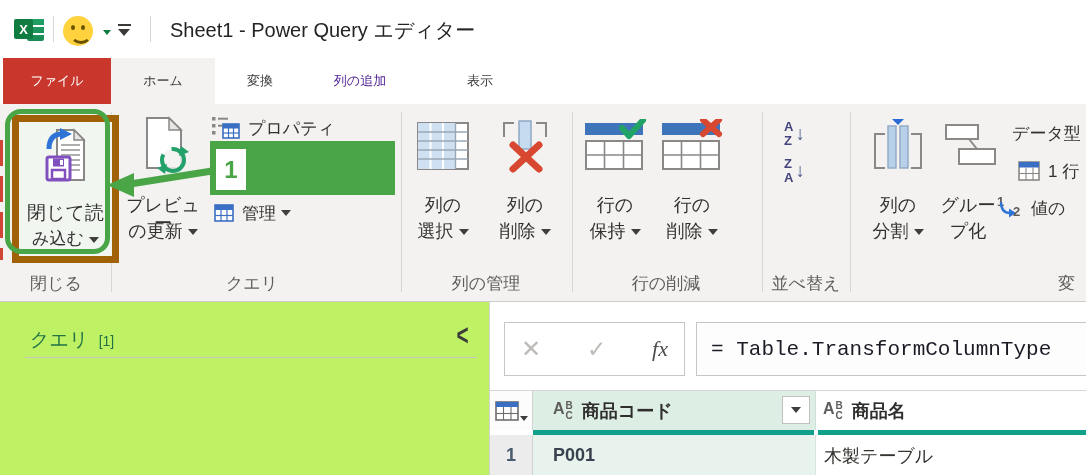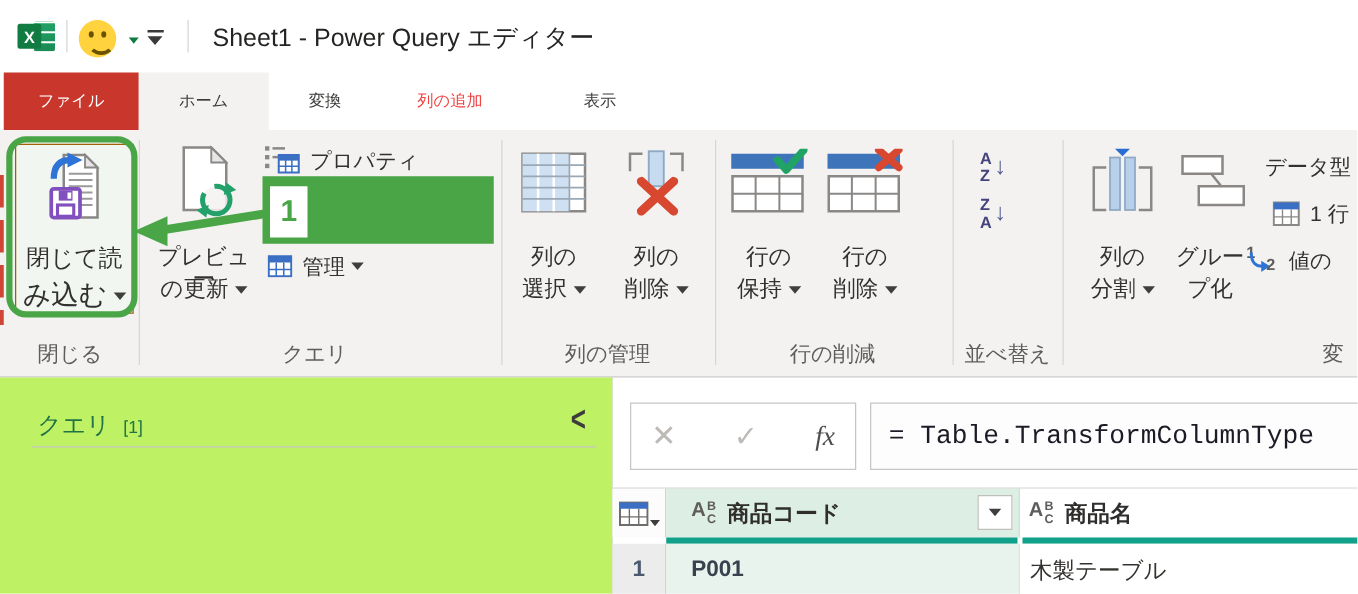--- a/index.html
+++ b/index.html
@@ -55,39 +55,39 @@
     <div style="width:0;height:0;border-left:6px solid transparent;border-right:6px solid transparent;border-top:7px solid #3b3a39;margin:3px auto 0;"></div>
   </div>
   <div class="abs" style="left:150px;top:16px;width:1px;height:26px;background:#d6d6d6;"></div>
   <div class="abs" style="left:170px;top:17px;font-size:20px;color:#252423;">Sheet1 - Power Query エディター</div>
 </div>
 
 <div class="abs" style="left:0;top:58px;width:1086px;height:46px;background:#fff;">
   <div class="tab" style="left:3px;width:108px;background:#c8362c;color:#fff;">ファイル</div>
   <div class="tab" style="left:111px;width:104px;background:#f3f2f1;color:#3b3a39;">ホーム</div>
   <div class="tab" style="left:215px;width:90px;color:#3b3a39;">変換</div>
-  <div class="tab" style="left:305px;width:110px;color:#ef4444;">列の追加</div>
+  <div class="tab" style="left:305px;width:110px;color:#4c1d95;">列の追加</div>
   <div class="tab" style="left:440px;width:80px;color:#3b3a39;">表示</div>
 </div>
 
 <div class="abs ribbon">
   <div class="gsep" style="left:111px;"></div>
   <div class="gsep" style="left:401px;"></div>
   <div class="gsep" style="left:572px;"></div>
   <div class="gsep" style="left:762px;"></div>
   <div class="gsep" style="left:850px;"></div>
 
   <div class="glabel" style="left:-24px;">閉じる</div>
   <div class="glabel" style="left:172px;">クエリ</div>
   <div class="glabel" style="left:406px;">列の管理</div>
   <div class="glabel" style="left:586px;">行の削減</div>
   <div class="glabel" style="left:726px;">並べ替え</div>
   <div class="glabel" style="left:1058px;width:60px;text-align:left;">変</div>
 
-  <div class="abs ctr" style="left:12px;top:11px;width:93px;height:134px;background:#f1f6f1;border:1px solid #a16207;">
+  <div class="abs ctr" style="left:12px;top:11px;width:93px;height:134px;background:#f1f6f1;border:7px solid #a16207;">
     <div style="height:66px;display:flex;align-items:center;justify-content:center;">
       <svg width="42" height="56" viewBox="0 0 42 56">
         <path d="M12 3 H29 L39 13 V53 H12 Z" fill="#fff" stroke="#8a8886" stroke-width="2"></path>
         <path d="M29 3 L39 13 H29 Z" fill="#e6e6e6" stroke="#8a8886" stroke-width="1.5"></path>
         <g stroke="#9a9a9a" stroke-width="1.6">
           <line x1="16" y1="18" x2="35" y2="18"></line>
             <line x1="16" y1="23" x2="35" y2="23"></line>
           <line x1="16" y1="28" x2="35" y2="28"></line>
             <line x1="16" y1="33" x2="35" y2="33"></line>
           <line x1="16" y1="38" x2="35" y2="38"></line>
@@ -97,21 +97,21 @@
         <polygon points="15,1 27,7 15,13" fill="#2e74d6"></polygon>
         <g>
           <rect x="2" y="30" width="23" height="23" rx="2" fill="#fff" stroke="#8250be" stroke-width="3"></rect>
           <rect x="8" y="31.5" width="11" height="8" fill="#8250be"></rect>
           <rect x="15" y="33" width="3" height="5" fill="#fff"></rect>
           <rect x="7" y="43" width="13" height="9" fill="none" stroke="#8250be" stroke-width="2.5"></rect>
         </g>
       </svg>
     </div>
     <div class="abs" style="left:0;right:0;top:78px;font-size:19px;color:#323130;">閉じて読</div>
-    <div class="abs" style="left:0;right:0;top:105px;font-size:22px;color:#323130;">
+    <div class="abs" style="left:0;right:0;top:105px;font-size:17px;color:#323130;">
       <span>み込む</span><span class="crt"></span>
     </div>
   </div>
 
   <div class="bigbtn" style="left:118px;">
     <div class="ic">
       <svg width="56" height="60" viewBox="0 0 56 60">
         <path d="M12 2 H34 L46 14 V52 H12 Z" fill="#fff" stroke="#8a8886" stroke-width="2"></path>
         <path d="M34 2 L46 14 H34 Z" fill="#e6e6e6" stroke="#8a8886" stroke-width="1.5"></path>
         <circle cx="38" cy="44" r="11" fill="#f3f2f1" fill-opacity="0.85" stroke="#24a06a" stroke-width="4" stroke-dasharray="40 10"></circle>

